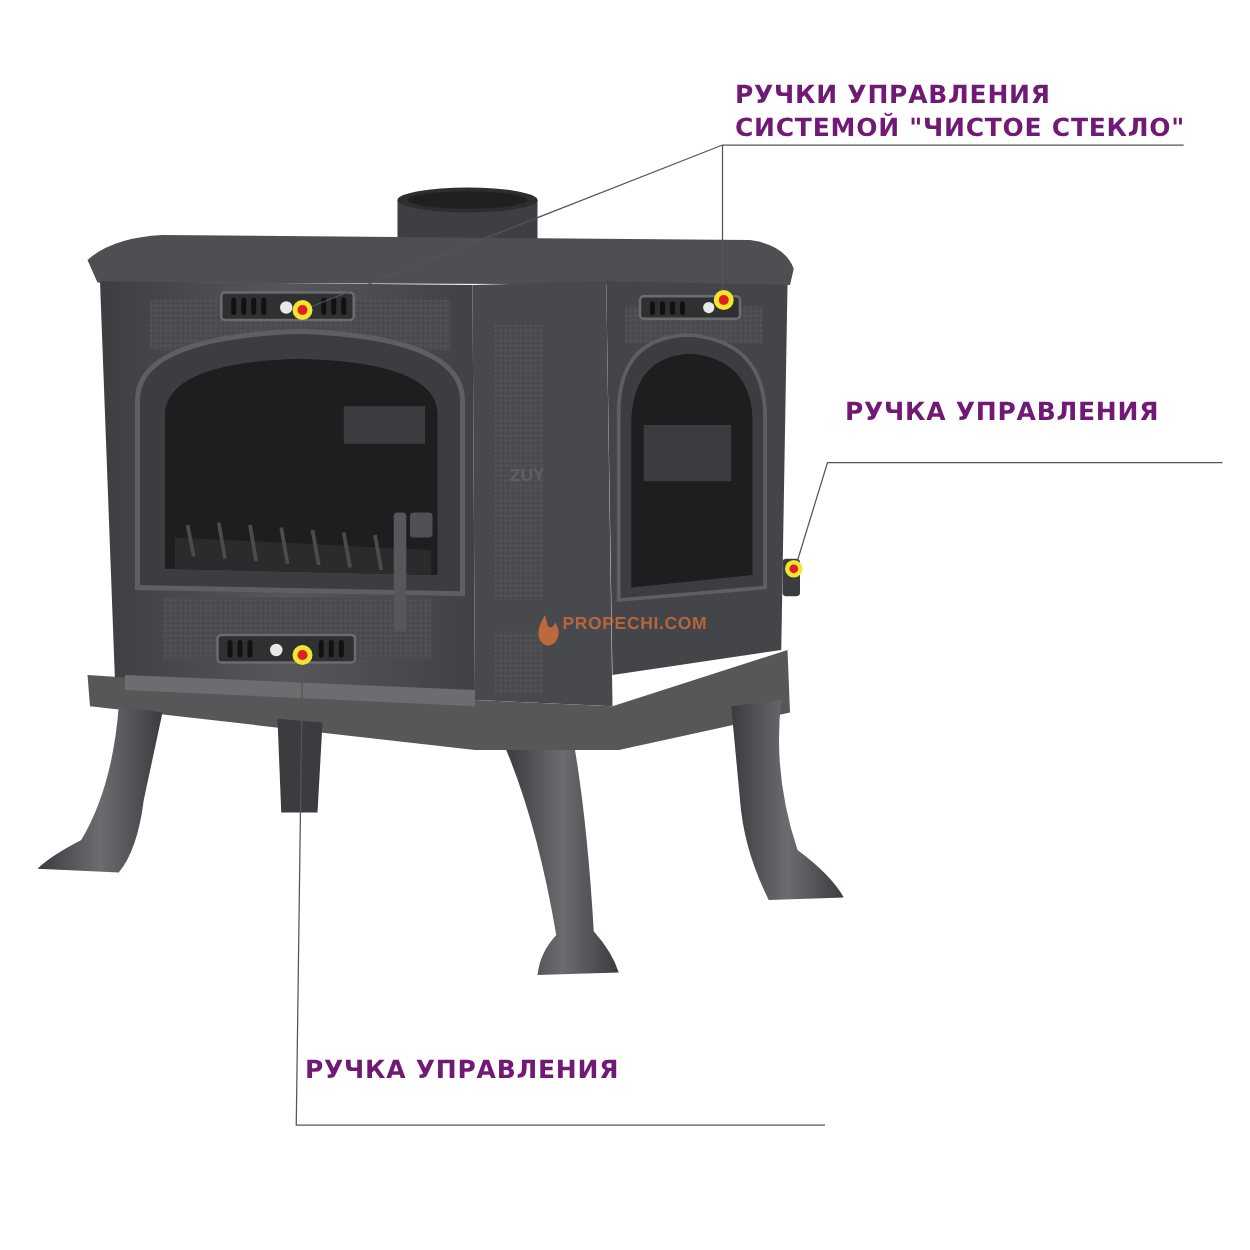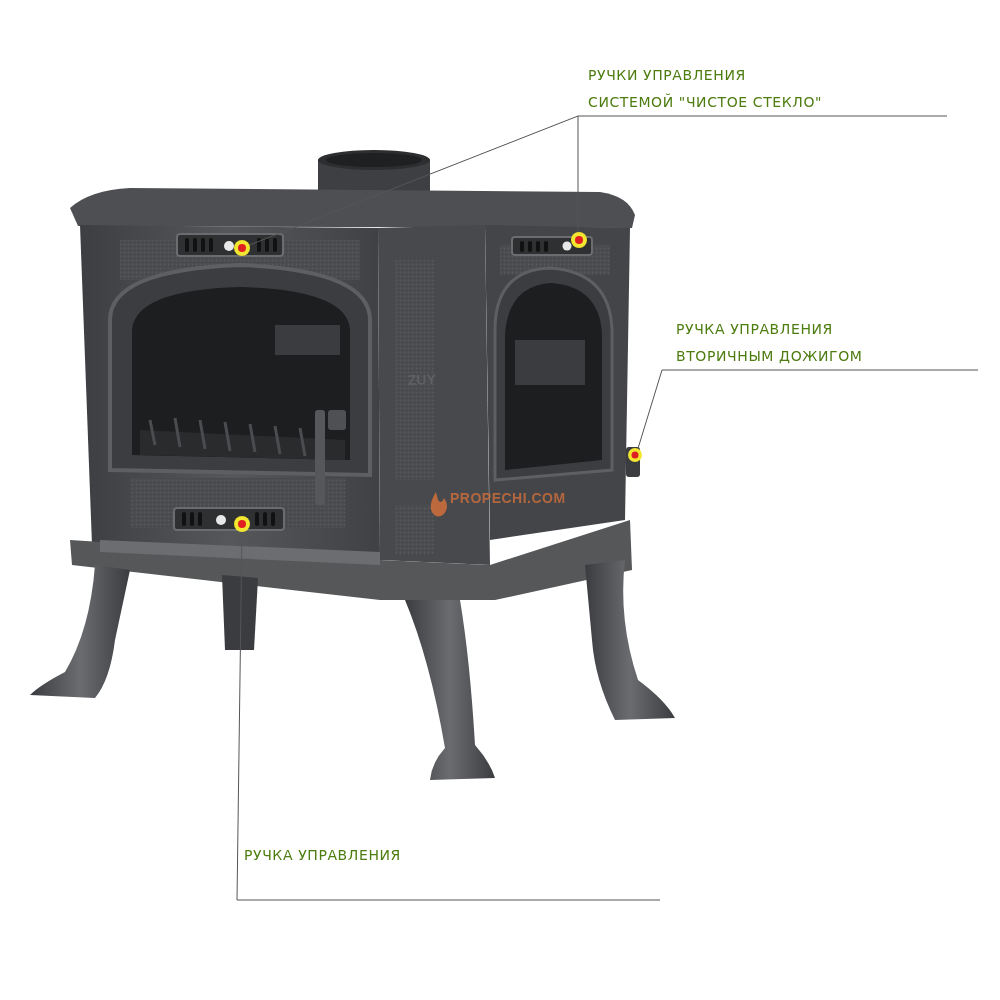--- a/index.html
+++ b/index.html
@@ -1,18 +1,18 @@
 <!DOCTYPE html>
 <html><head>
 <meta charset="utf-8">
 <style>
   html, body { margin: 0; padding: 0; background: #ffffff; }
   body { width: 1000px; height: 1000px; position: relative; overflow: hidden; font-family: "Liberation Sans", sans-serif; }
   .stage { position: absolute; left: 0; top: 0; width: 1000px; height: 1000px; }
-  .label { position: absolute; color: #4d7c0f; font-family: "DejaVu Sans", sans-serif; font-weight: 400; font-size: 14px; line-height: 27px; letter-spacing: 0.6px; white-space: nowrap; }
+  .label { position: absolute; color: #701a75; font-family: "DejaVu Sans", sans-serif; font-weight: 700; font-size: 20px; line-height: 27px; letter-spacing: 0.6px; white-space: nowrap; }
   .label .ln { display: block; }
   .watermark { position: absolute; left: 428px; top: 488px; display: flex; align-items: flex-end; gap: 2px; opacity: 0.75; }
   .watermark span { font-family: "Liberation Sans", sans-serif; font-weight: 700; font-size: 14px; color: #d9723a; letter-spacing: 0.5px; }
   svg { position: absolute; left: 0; top: 0; }
 </style>
 </head>
 <body>
 
 <div class="stage">
   <svg width="1000" height="1000" viewBox="0 0 1000 1000">
@@ -165,19 +165,18 @@
     <span>PROPECHI.COM</span>
   </div>
 
   <div class="label" style="left:588px;top:62px;">
     <span class="ln">РУЧКИ УПРАВЛЕНИЯ</span>
     <span class="ln">СИСТЕМОЙ "ЧИСТОЕ СТЕКЛО"</span>
   </div>
 
   <div class="label" style="left:676px;top:316px;">
     <span class="ln">РУЧКА УПРАВЛЕНИЯ</span>
-    <span class="ln">ВТОРИЧНЫМ ДОЖИГОМ</span>
   </div>
 
   <div class="label" style="left:244px;top:842px;">
     <span class="ln">РУЧКА УПРАВЛЕНИЯ</span>
   </div>
 </div>
 
 </body></html>

